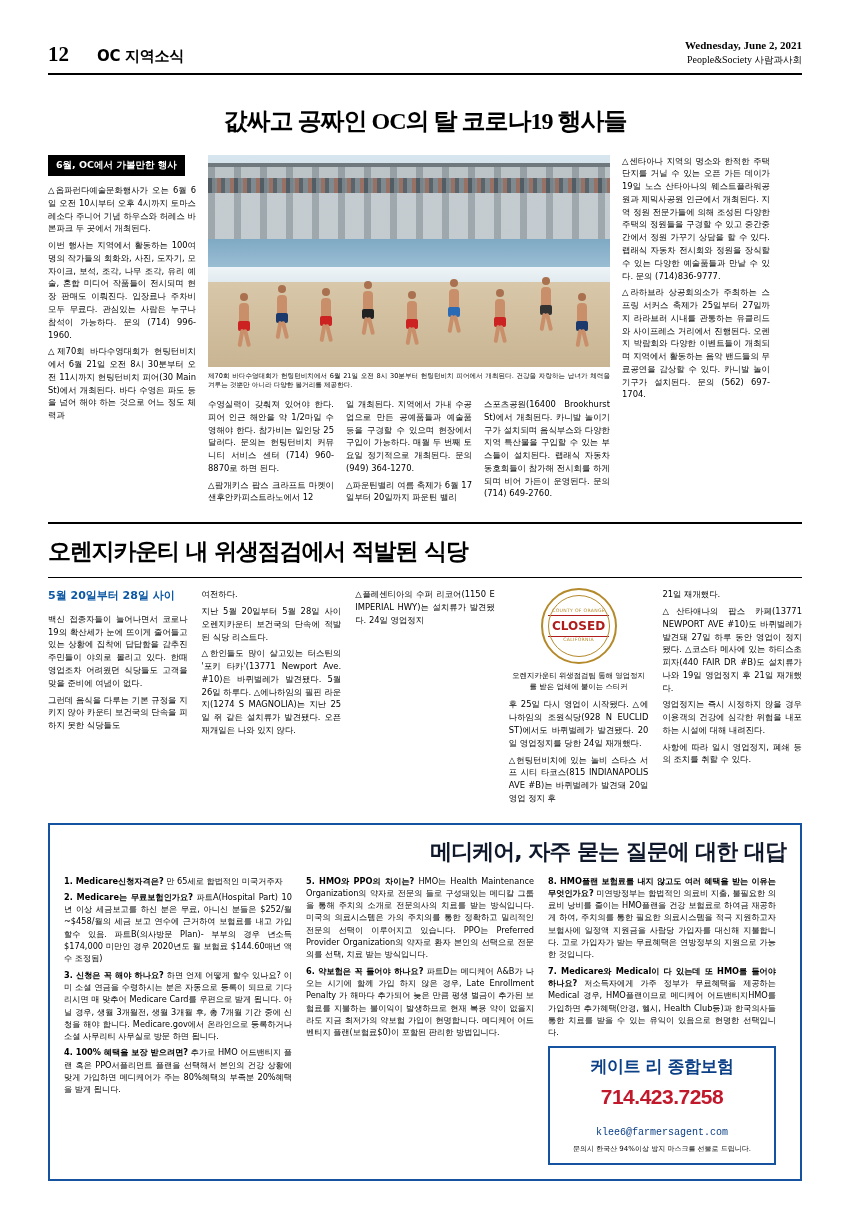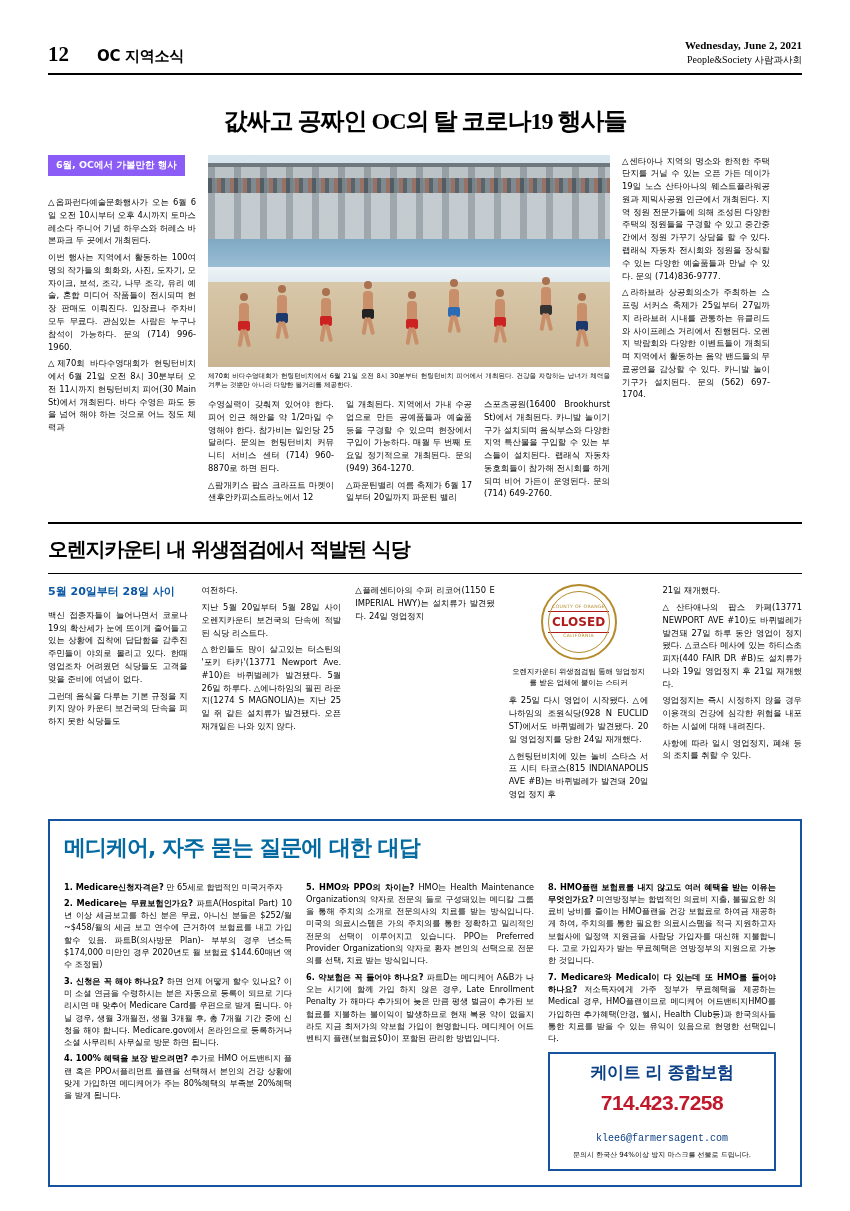--- a/index.html
+++ b/index.html
@@ -81,27 +81,27 @@
     line-height: 1.52;
     text-align: justify;
     font-family: "DejaVu Sans", sans-serif;
   }
   .col p {
     margin: 0 0 4px 0;
     text-indent: 0;
   }
   .kicker {
     display: inline-block;
-    background: #8b5cf6;
+    background: #000000;
     color: #fff;
     font-size: 9.5px;
     font-weight: bold;
     padding: 3px 8px 4px 8px;
     font-family: "DejaVu Sans", sans-serif;
-    margin-bottom: 20px;
+    margin-bottom: 8px;
   }
   .col-narrow { width: 148px; }
   .col-mid { width: 148px; }
   .photo-wrap { width: 402px; }
   .photo {
     width: 402px;
     height: 212px;
     position: relative;
     overflow: hidden;
     background: linear-gradient(#cfe3f0, #bcd6e8);
@@ -177,21 +177,21 @@
     border-top: 2px solid #000;
     margin: 14px 0 0 0;
   }
   .rule-thin {
     border-top: 1px solid #000;
     margin: 10px 0 0 0;
   }
 
   
   .story2-title {
-    font-size: 20px;
+    font-size: 23px;
     font-weight: bold;
     font-family: "DejaVu Sans", sans-serif;
     letter-spacing: -1.2px;
     margin: 12px 0 10px 0;
   }
   .story2 {
     display: flex;
     gap: 14px;
   }
   .story2 .col { width: 166px; }
@@ -235,23 +235,24 @@
   .medicare {
     border: 2px solid #1552a0;
     margin-top: 14px;
     padding: 12px 14px 14px 14px;
     position: relative;
   }
   .medicare-title {
     font-size: 22px;
     font-weight: bold;
     font-family: "DejaVu Sans", sans-serif;
-    color: #0369a1;
+    color: #0f172a;
     letter-spacing: -1px;
-    margin-bottom: 18px;
+    margin-bottom: 8px;
+    text-align: right;
   }
   .medicare-cols {
     display: flex;
     gap: 14px;
   }
   .medicare-cols .col {
     width: 228px;
     font-size: 8.2px;
     line-height: 1.5;
   }

